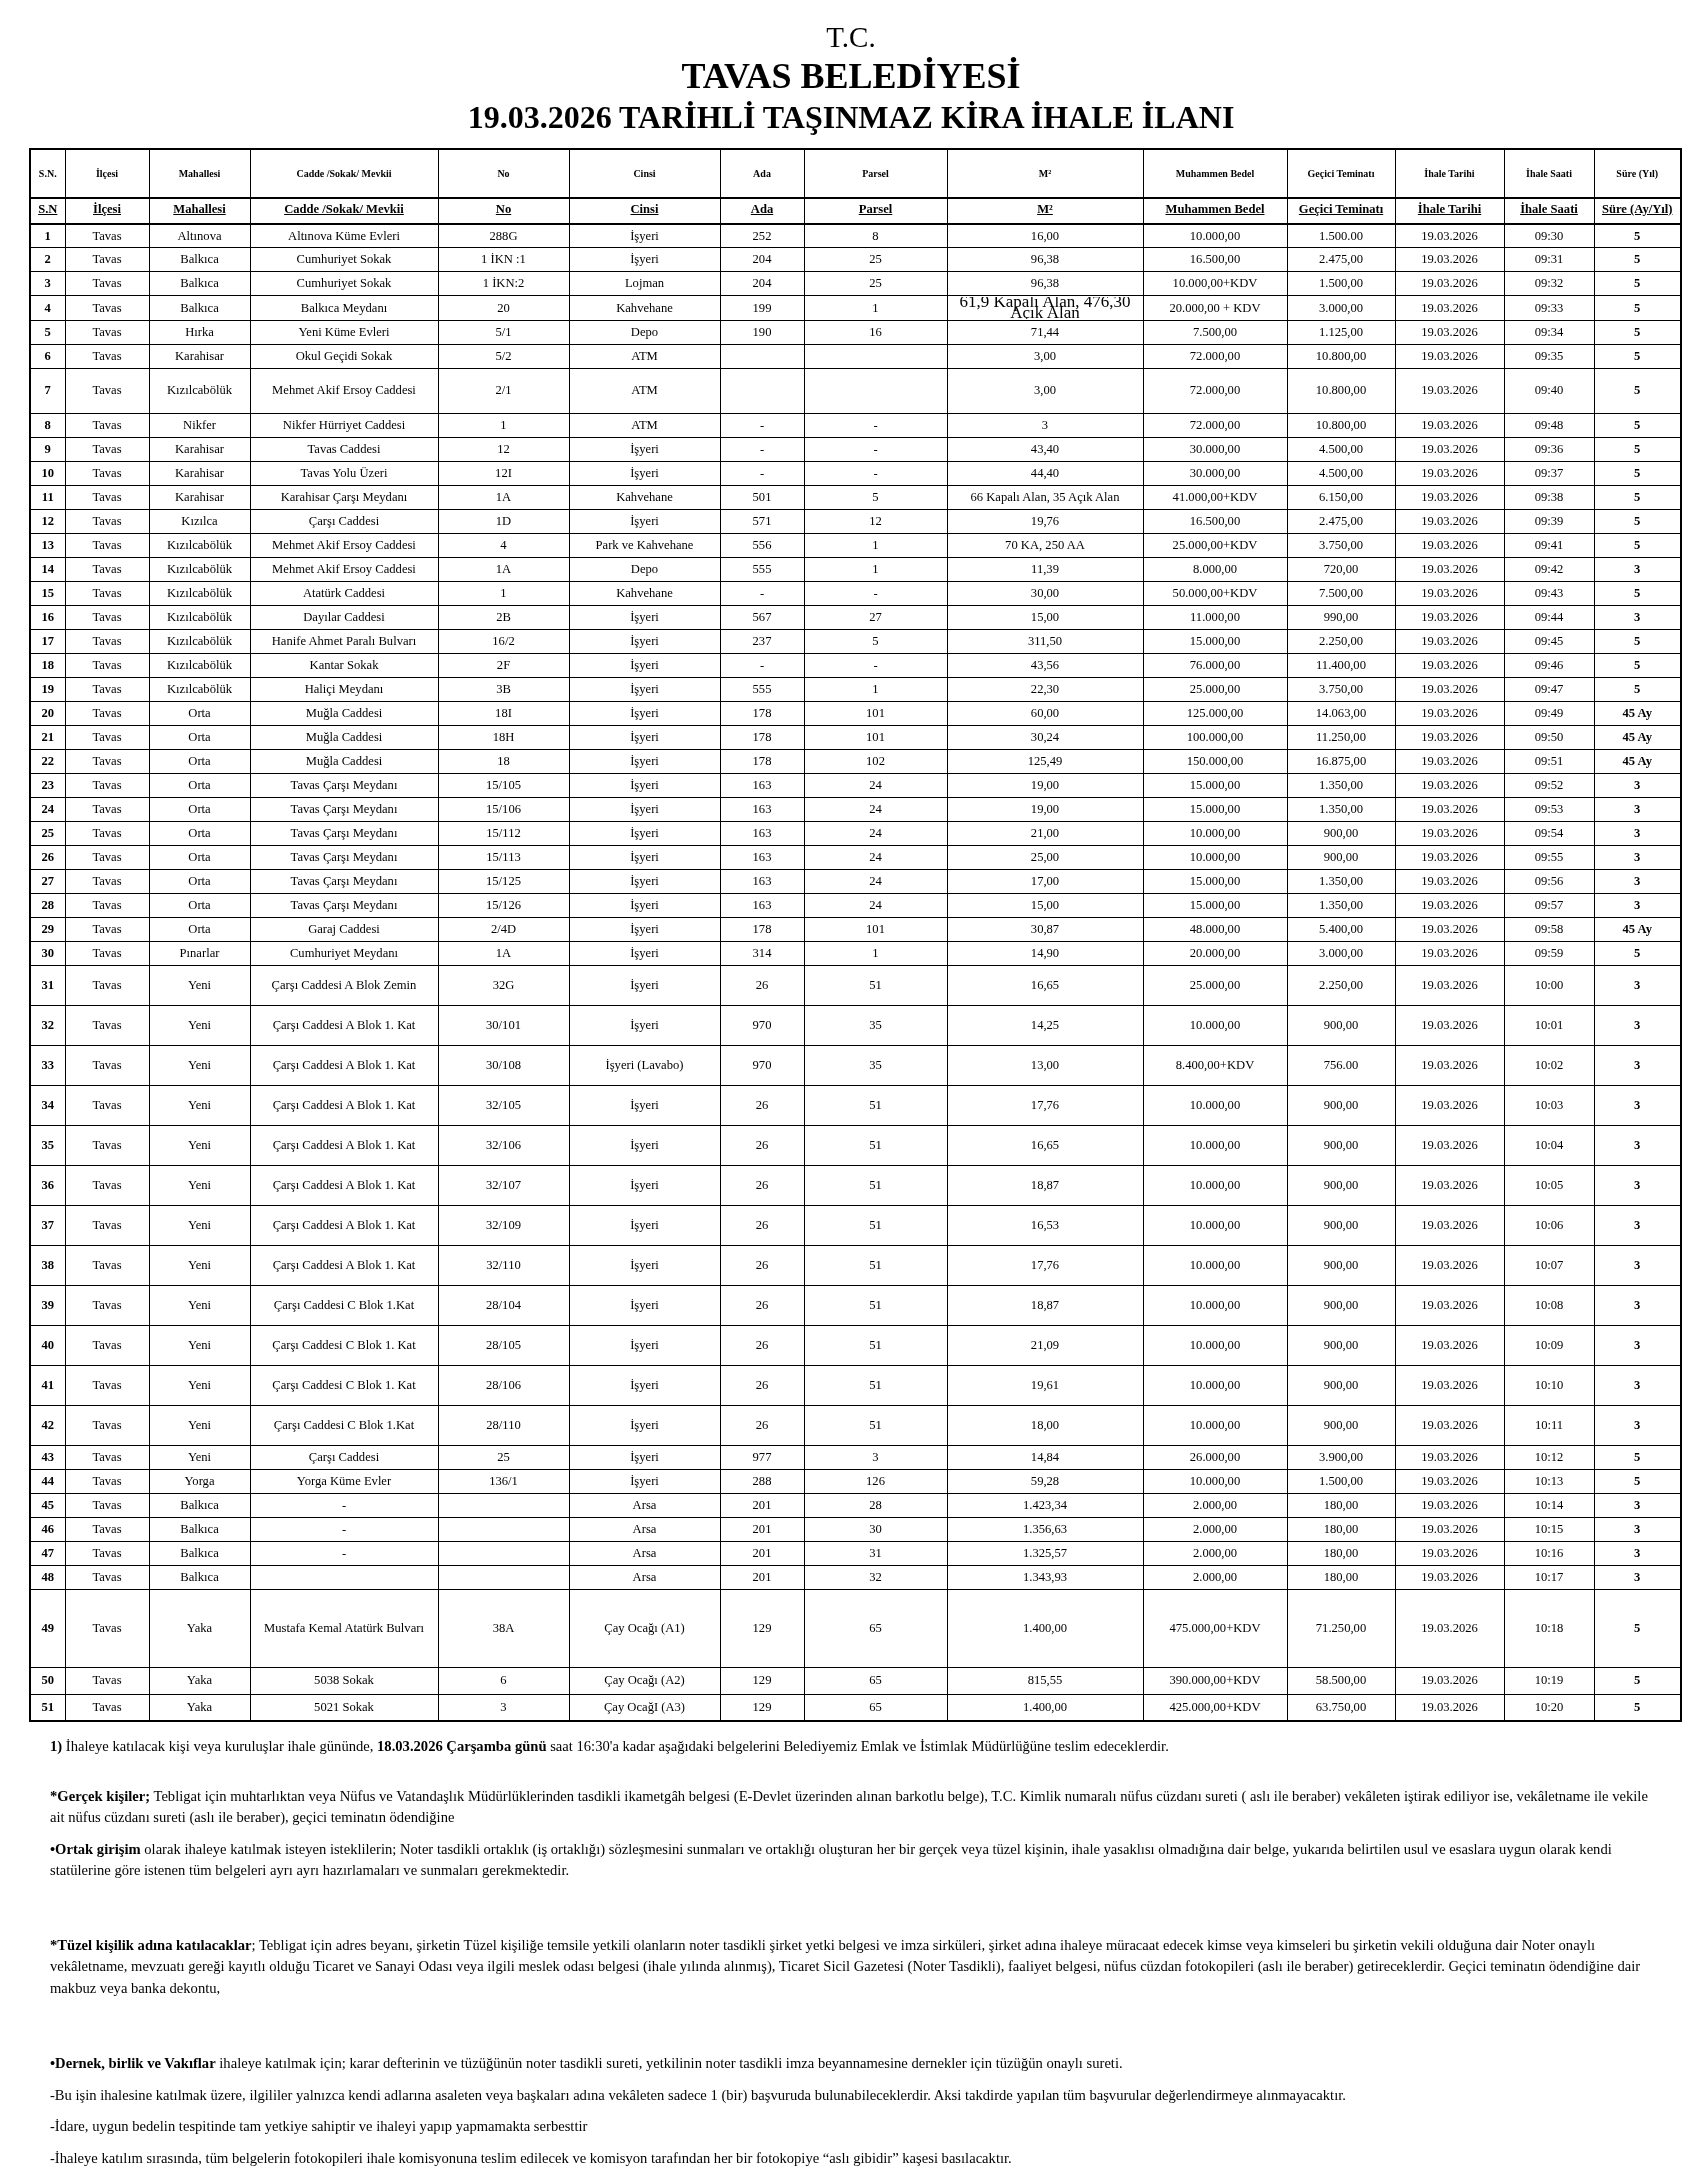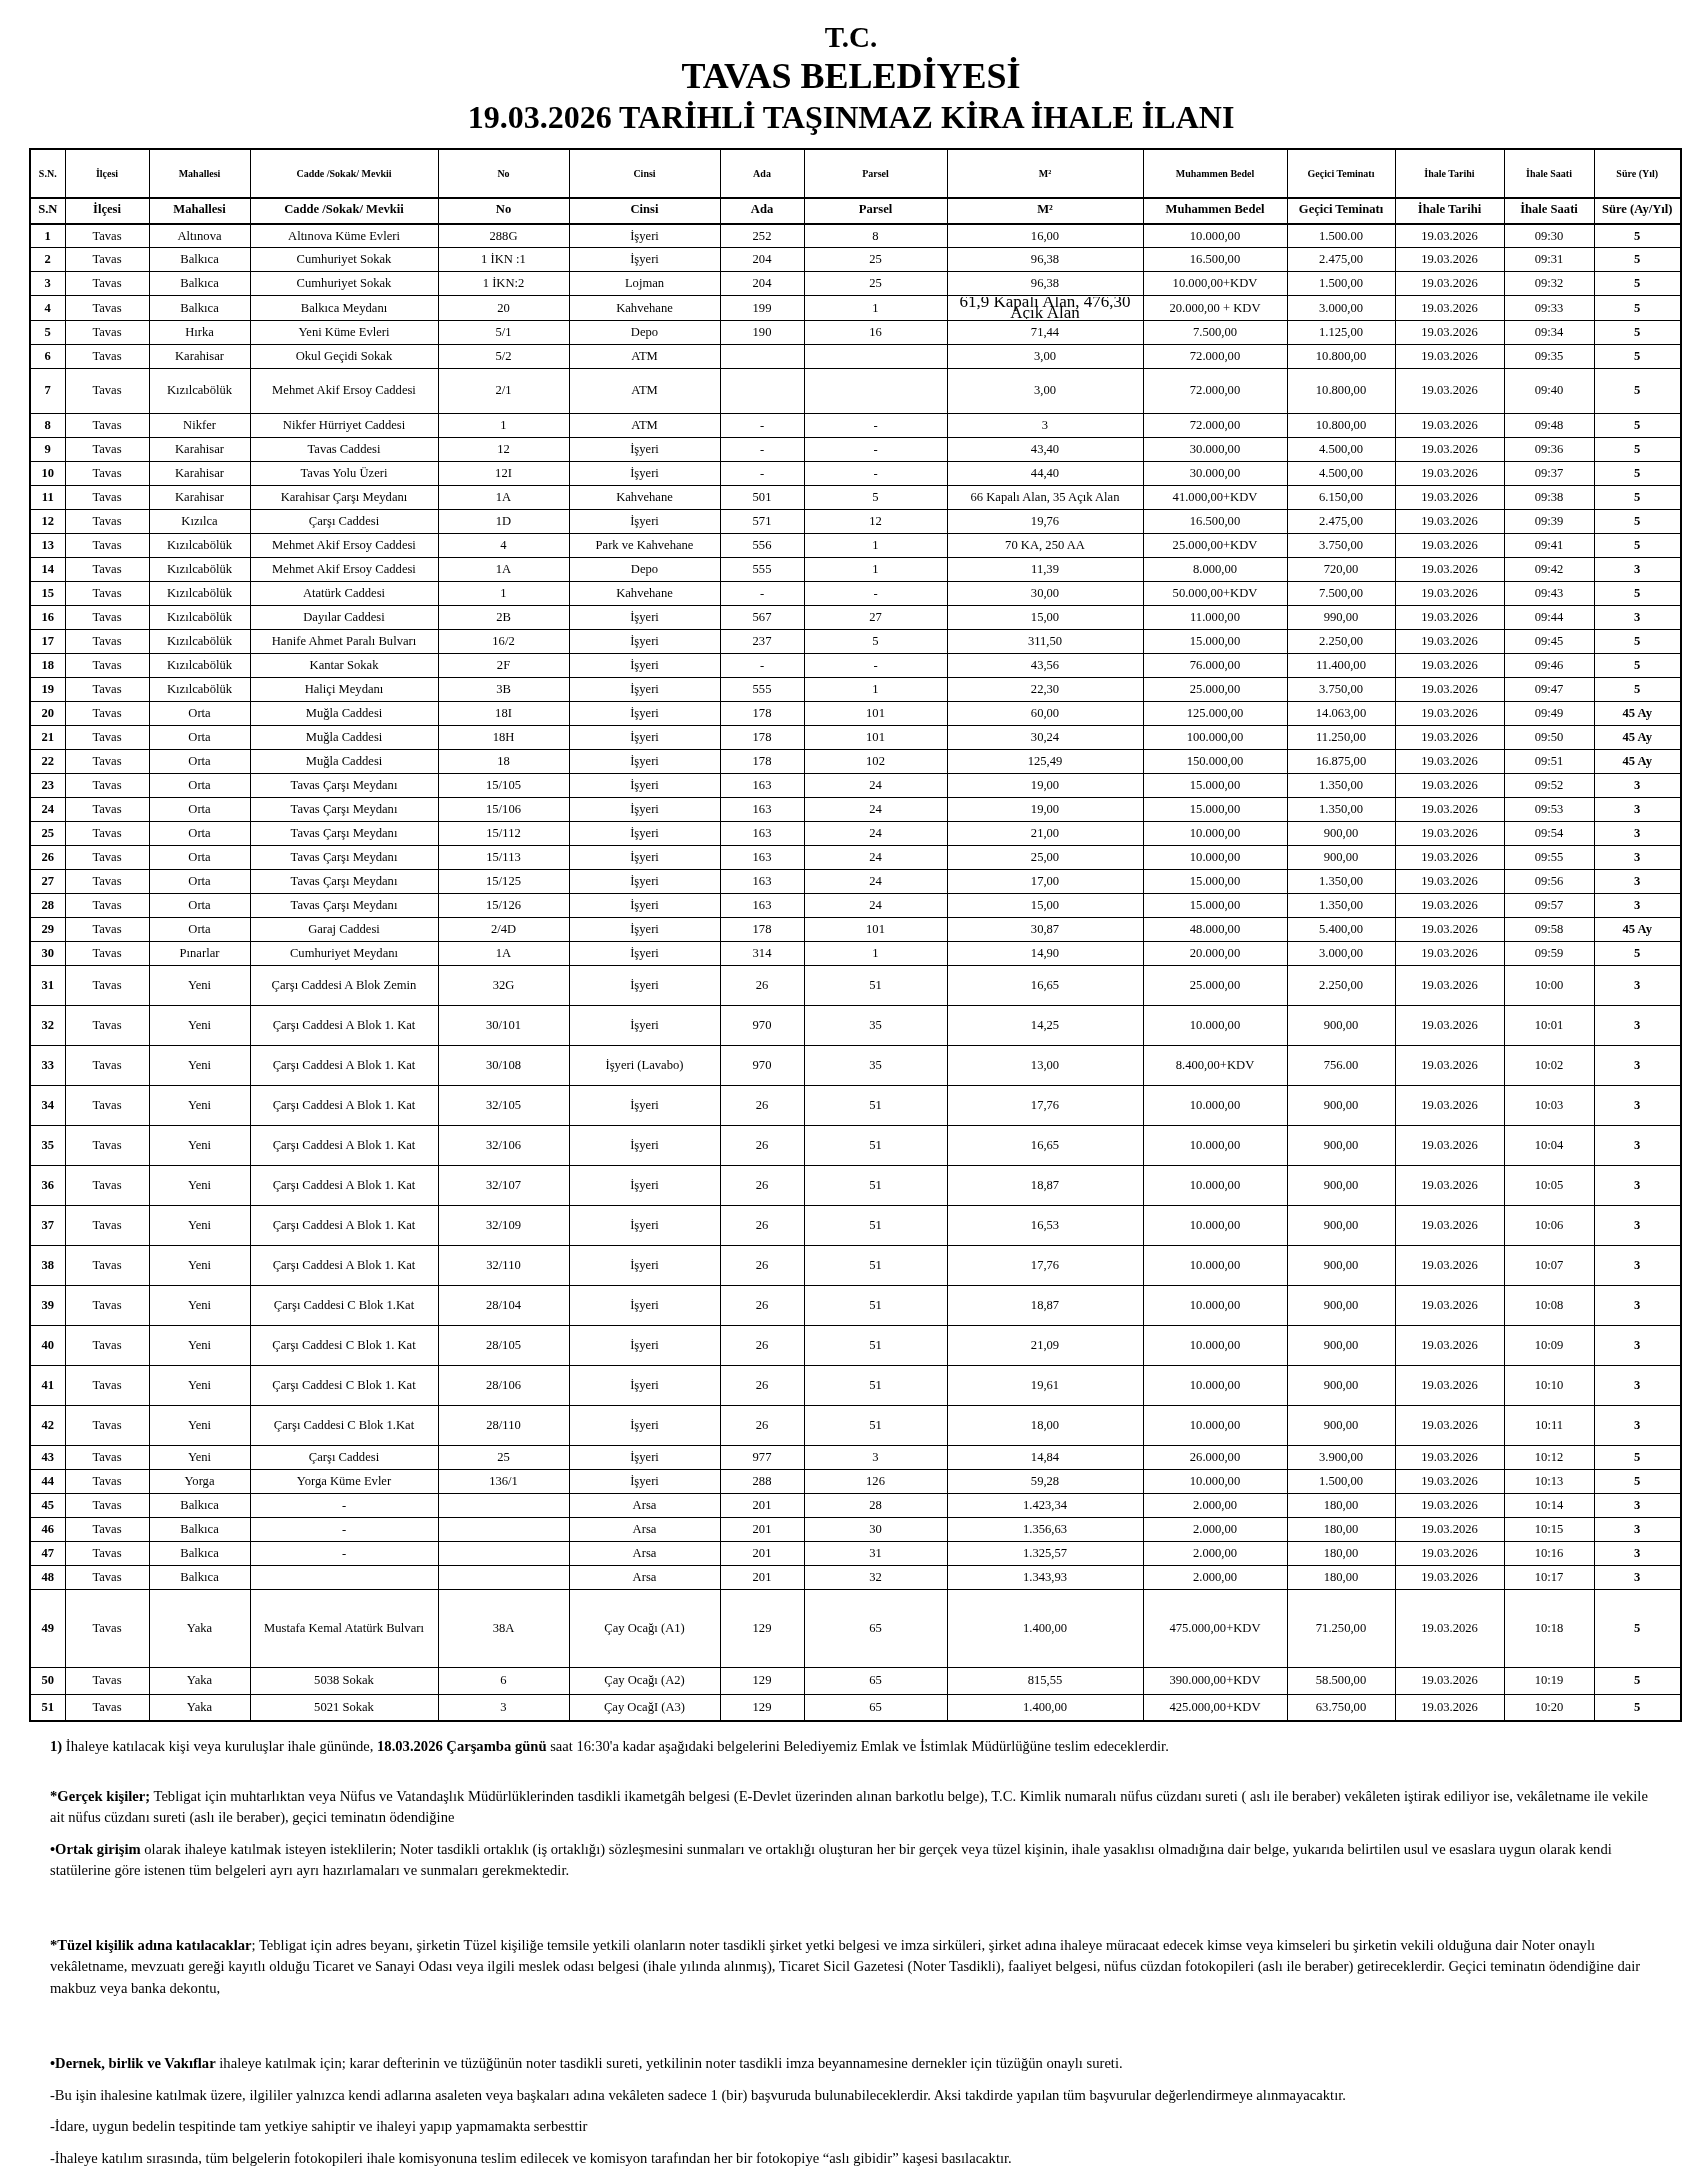--- a/index.html
+++ b/index.html
@@ -1,27 +1,27 @@
 <!DOCTYPE html>
 <html><head>
 <meta charset="utf-8">
 <style>
   html,body{margin:0;padding:0;background:#ffffff;color:#000;}
   body{width:1702px;min-height:2174px;font-family:"Liberation Serif", serif;}
   .page{width:1702px;}
   .title-block{text-align:center;padding-top:21.3px;}
-  .title-line1{font-size:29px;font-weight:bold;line-height:1.15;}
+  .title-line1{font-size:29px;font-weight:normal;line-height:1.15;}
   .title-line2{font-size:36px;font-weight:bold;line-height:1.2;}
   .title-line3{font-size:32px;font-weight:bold;line-height:1.2;}
   table.ihale{border-collapse:collapse;table-layout:fixed;margin:11.6px 0 0 29px;width:1652px;border:2.9px solid #000;font-size:12.6px;}
   table.ihale th, table.ihale td{border:1px solid #000;border-top-width:1.9px;border-bottom-width:1.9px;padding:1px 1.9px;text-align:center;vertical-align:middle;overflow:hidden;}
   table.ihale thead th{font-weight:bold;}
   tr.hdr1 th{height:45px;font-size:10px;border-bottom-width:2.9px;}
   tr.hdr2 th{height:24px;border-bottom-width:2.9px;padding:0;}
-  tr.hdr2 th .h2c{height:24px;overflow:hidden;line-height:13.6px;padding-top:3.9px;box-sizing:border-box;}
+  tr.hdr2 th .h2c{height:24px;overflow:hidden;line-height:13.6px;padding-top:3.9px;box-sizing:border-box;text-decoration:underline;}
   table.ihale tbody tr{height:24px;}
   table.ihale td:first-child, table.ihale td:last-child{font-weight:bold;}
   td .clip{max-height:22px;overflow:hidden;line-height:10.7px;font-size:17px;}
   .notes{padding:13.6px 43px 39px 50px;font-size:14.6px;}
   .note{margin:0 0 10.7px 0;line-height:1.45;}
   .note.g1{margin-top:29px;}
   .note.g2{margin-top:54px;}
   .note b{font-weight:bold;}
 </style>
 </head>

